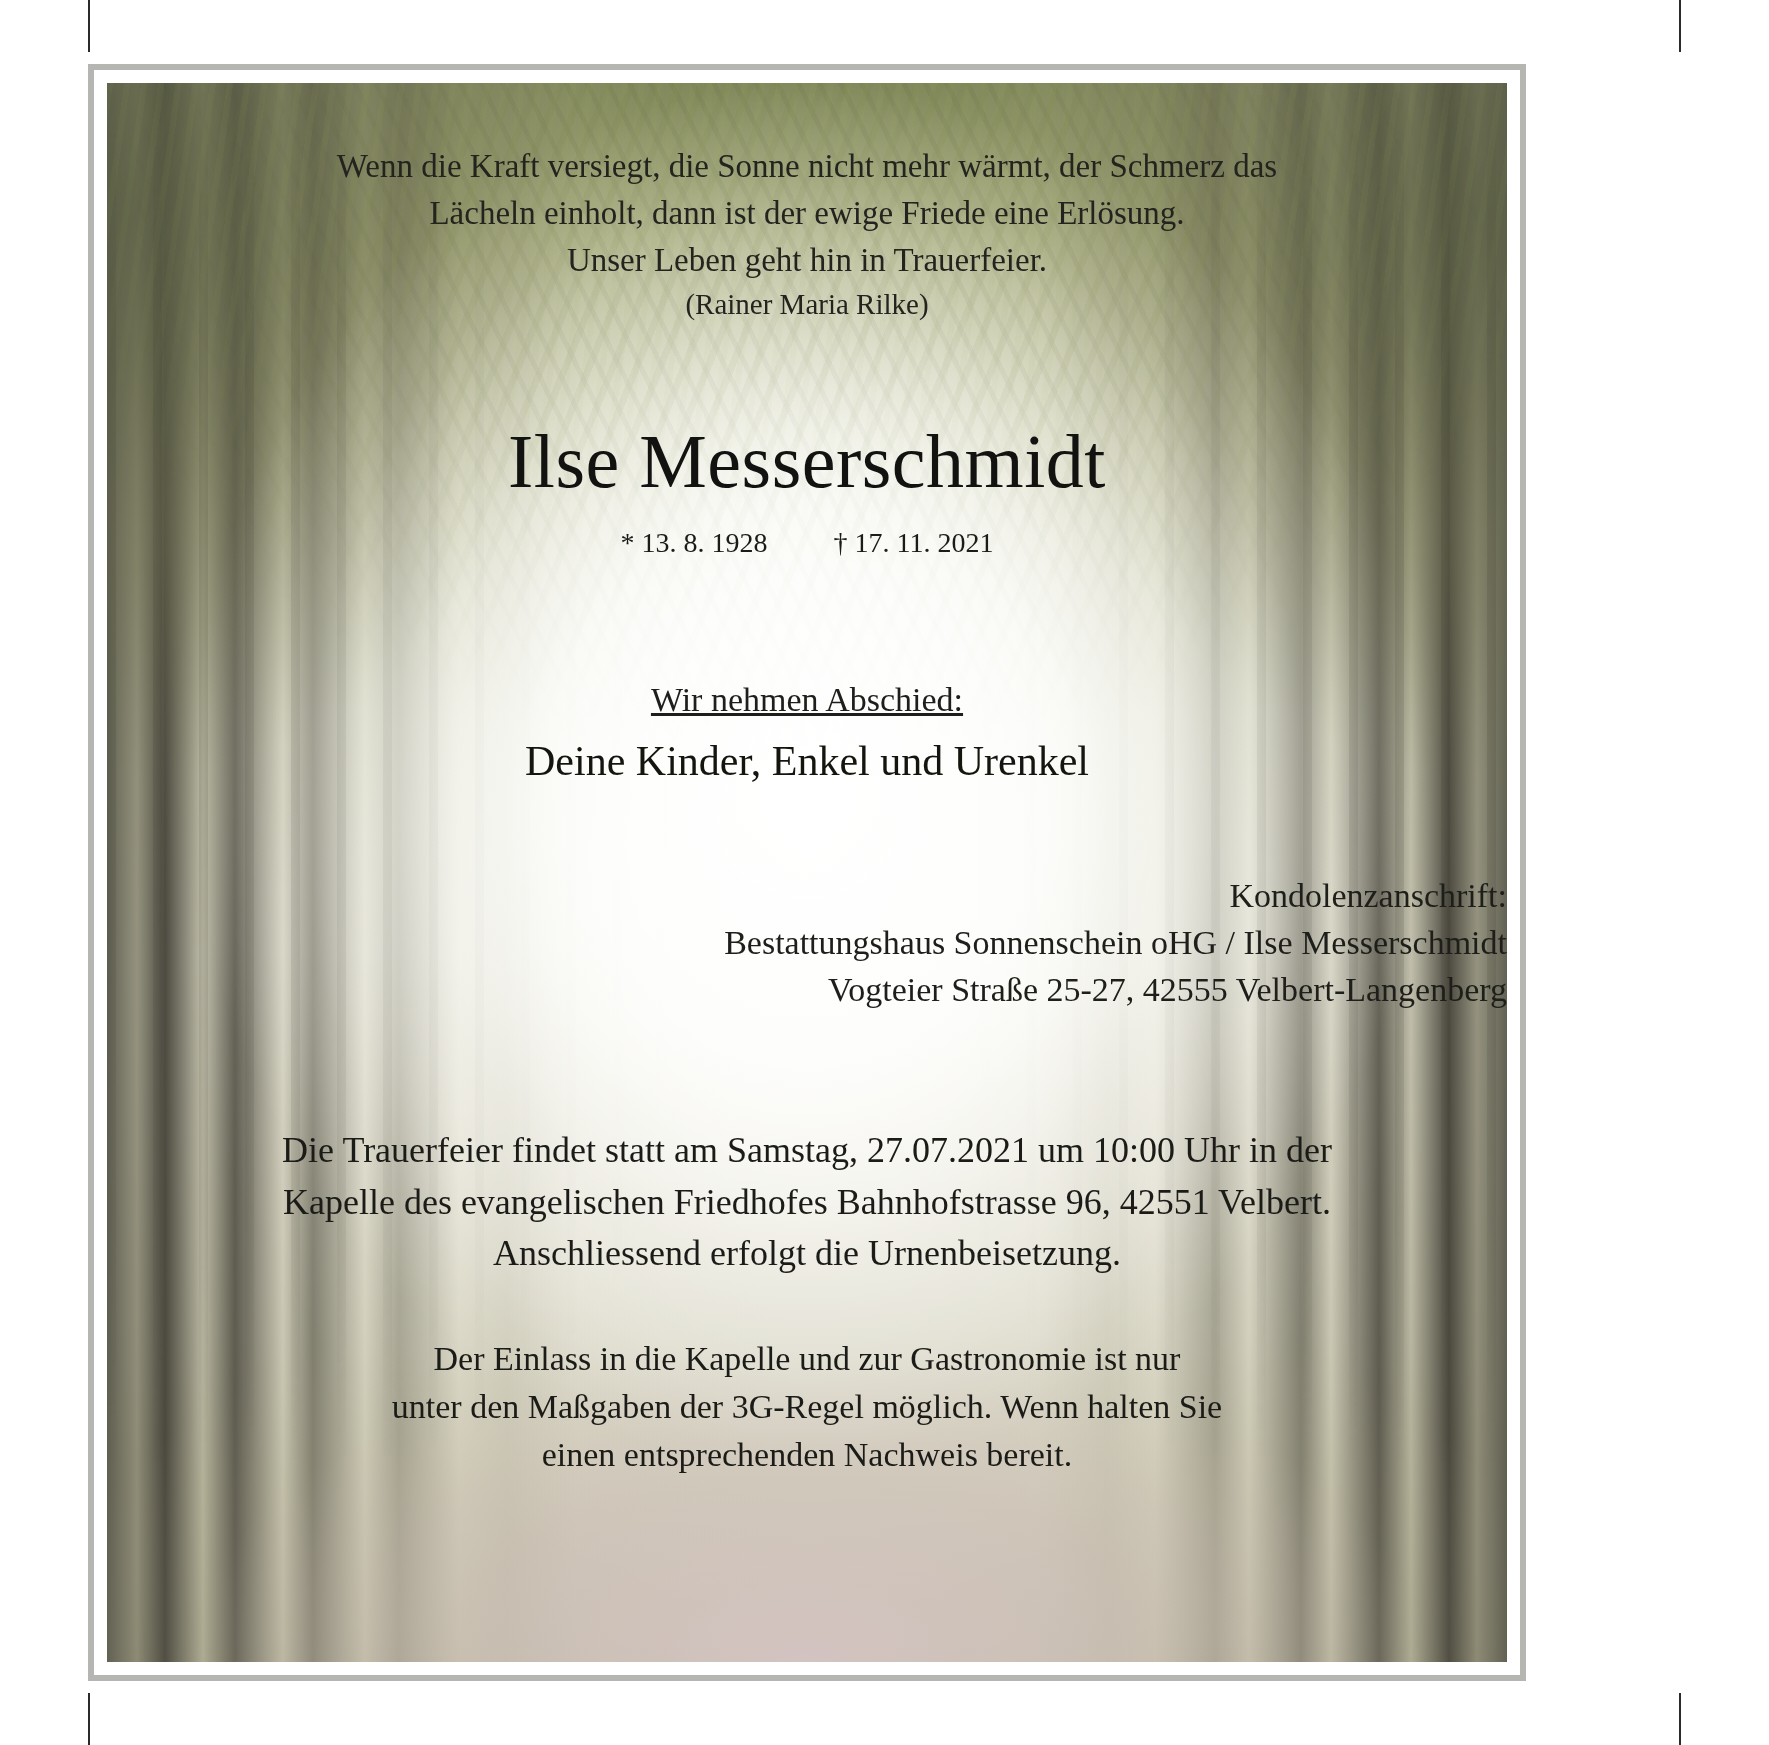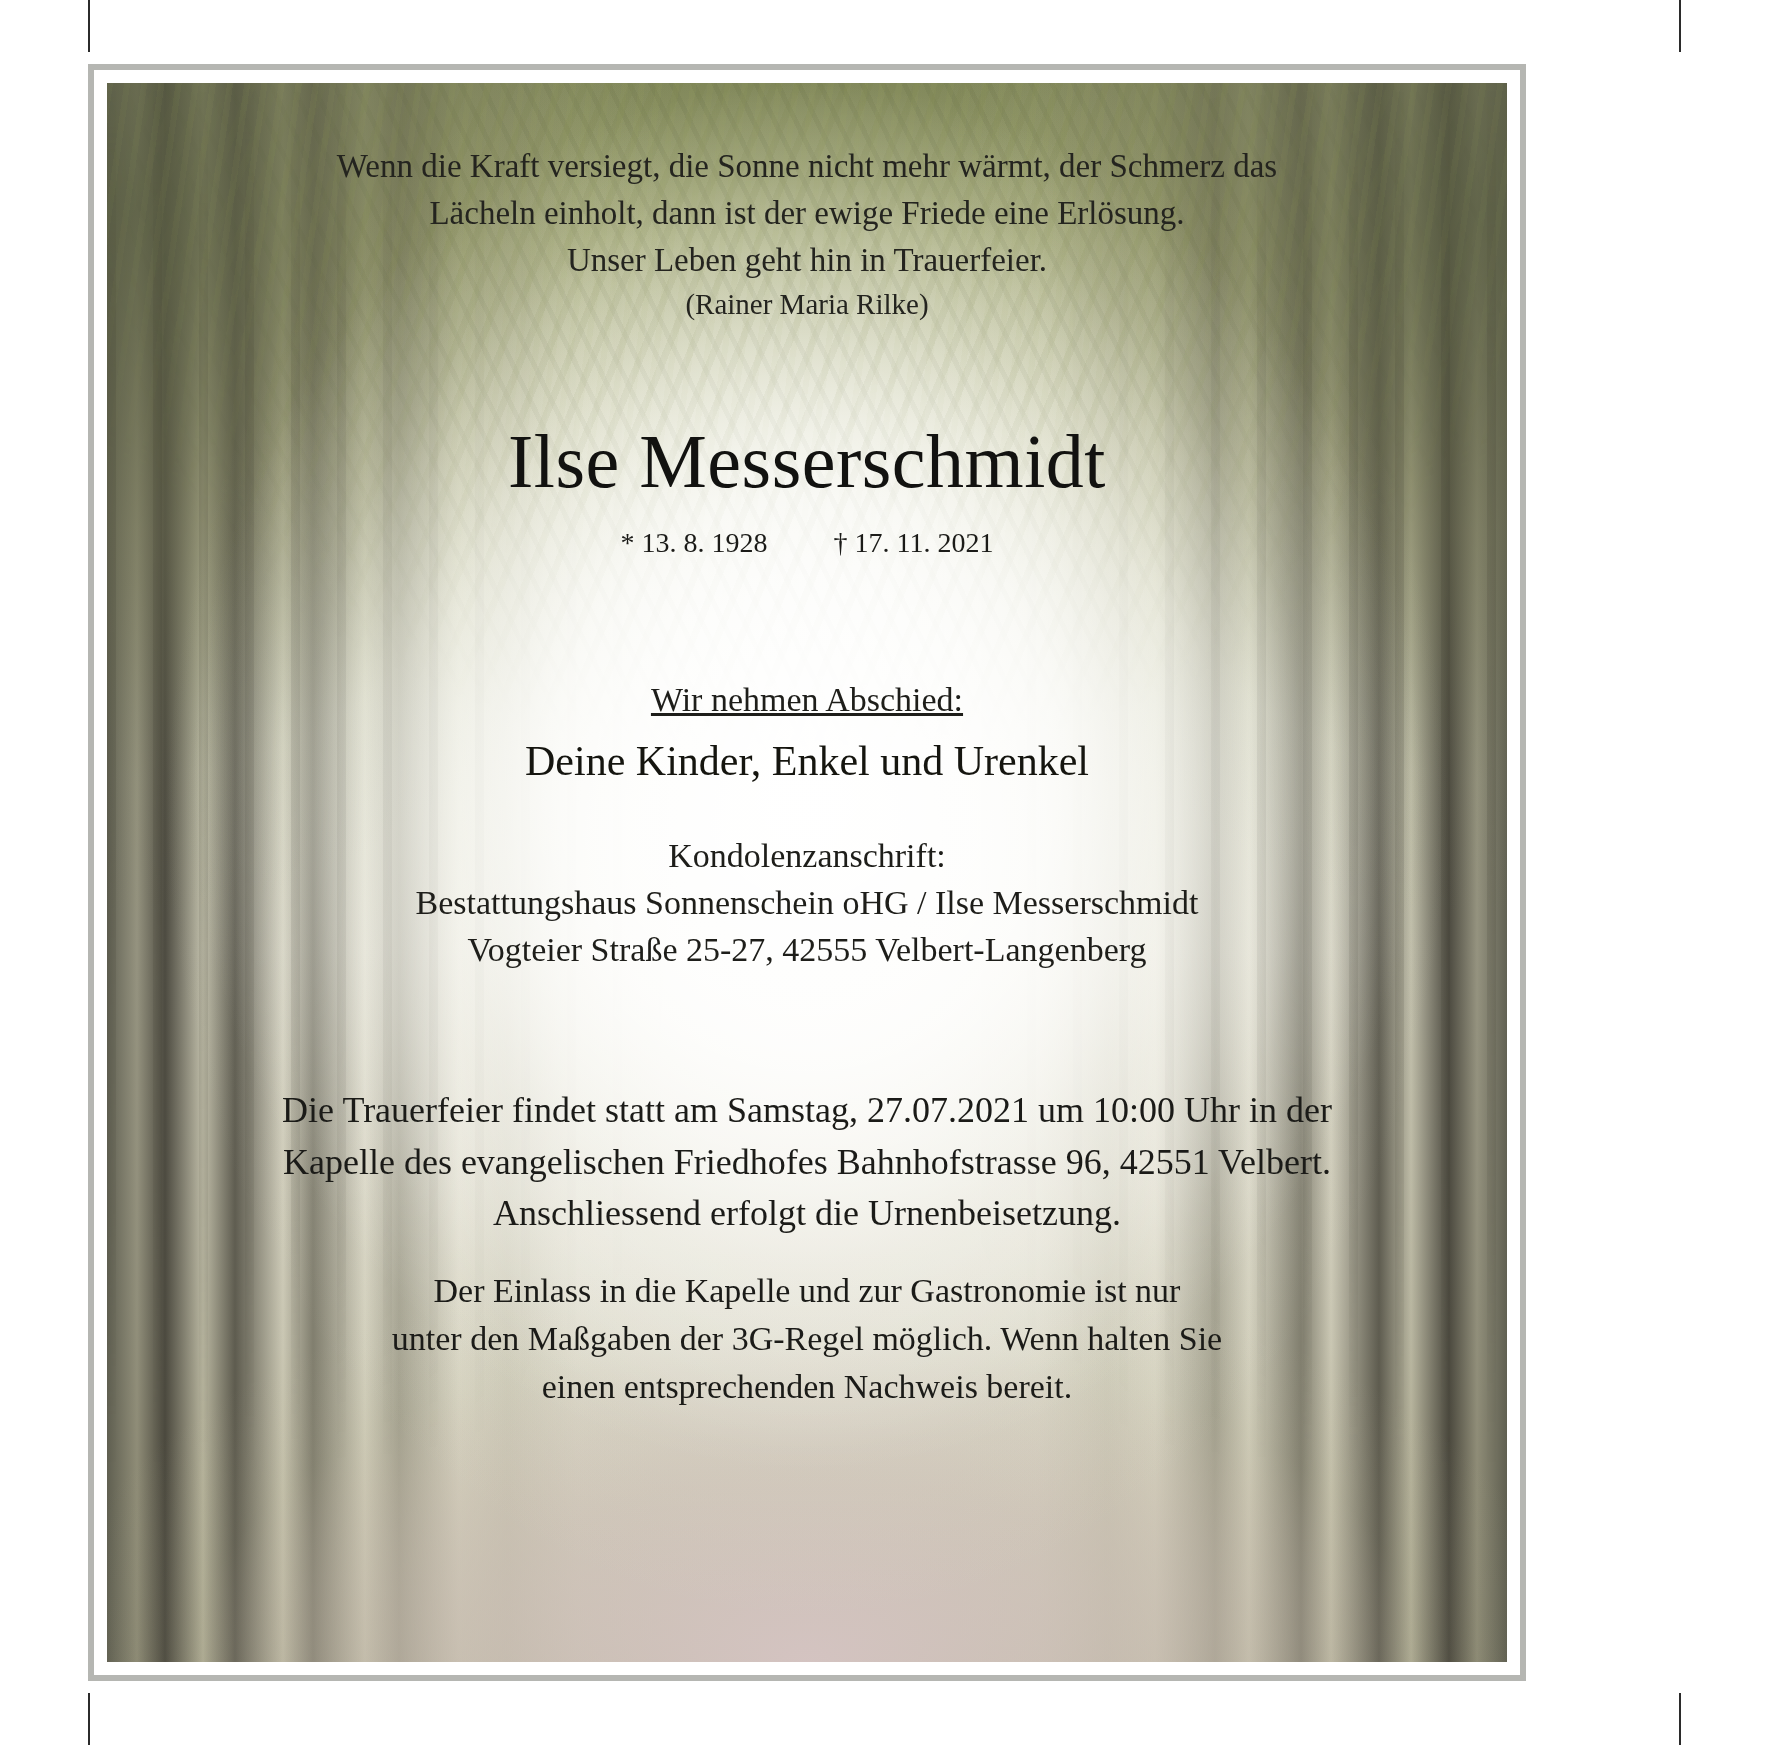--- a/index.html
+++ b/index.html
@@ -162,34 +162,35 @@
     color: #1e1e1a;
     text-decoration: underline;
   }
   .farewell-people {
     font-size: 42px;
     margin-top: 18px;
     color: #15150f;
   }
 
   .condolence {
-    margin-top: 48px;
+    margin-top: 88px;
+    text-align: right;
   }
   .condolence .line { font-size: 34px; line-height: 1.38; color: #1e1e1a; }
 
   .ceremony {
     margin-top: 112px;
     padding: 0 80px;
     font-size: 36px;
     line-height: 1.42;
     color: #1b1b18;
   }
 
   .rules {
-    margin-top: 28px;
+    margin-top: 56px;
     padding: 0 160px;
     font-size: 34px;
     line-height: 1.42;
     color: #1b1b18;
   }
 </style>
 </head>
 <body>
 
 <div class="crop-mark cm-tl-v"></div>

